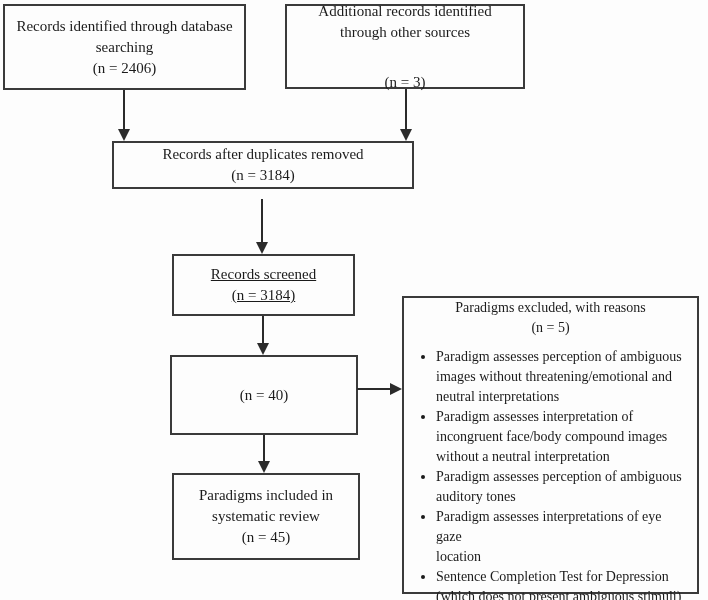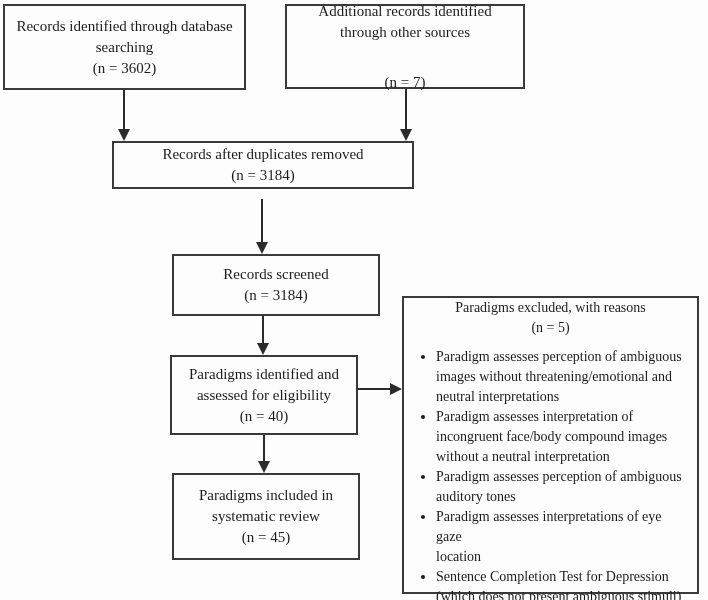--- a/index.html
+++ b/index.html
@@ -29,21 +29,21 @@
     font-size: 15px;
     line-height: 21px;
   }
   .fbox .label {
     white-space: pre-line;
   }
   
   #box-db        { left: 3px;   top: 4px;   width: 243px; height: 86px; }
   #box-other     { left: 285px; top: 4px;   width: 240px; height: 85px; gap: 29px; }
   #box-dup       { left: 112px; top: 141px; width: 302px; height: 48px; }
-  #box-screened  { left: 172px; top: 254px; width: 208px; height: 62px; }
+  #box-screened  { left: 172px; top: 254px; width: 183px; height: 62px; text-decoration: underline; }
   #box-elig      { left: 170px; top: 355px; width: 188px; height: 80px; }
   #box-included  { left: 172px; top: 473px; width: 188px; height: 87px; }
   
   #box-excluded {
     position: absolute;
     box-sizing: border-box;
     left: 402px; top: 296px; width: 297px; height: 298px;
     border: 2px solid #3a3a3a;
     background: #fdfdfd;
     font-size: 14px;
@@ -98,42 +98,40 @@
   #a6h { left: 390px; top: 383px; }
 </style>
 </head>
 <body>
 
 <div class="canvas">
 
   <div class="fbox" id="box-db">
     <div class="label">Records identified through database
 searching</div>
-    <div class="count">(n = 3602)</div>
+    <div class="count">(n = 2406)</div>
   </div>
 
   <div class="fbox" id="box-other">
     <div class="label">Additional records identified
 through other sources</div>
-    <div class="count">(n = 7)</div>
+    <div class="count">(n = 3)</div>
   </div>
 
   <div class="fbox" id="box-dup">
     <div class="label">Records after duplicates removed</div>
     <div class="count">(n = 3184)</div>
   </div>
 
   <div class="fbox" id="box-screened">
     <div class="label">Records screened</div>
     <div class="count">(n = 3184)</div>
   </div>
 
   <div class="fbox" id="box-elig">
-    <div class="label">Paradigms identified and
-assessed for eligibility</div>
     <div class="count">(n = 40)</div>
   </div>
 
   <div class="fbox" id="box-included">
     <div class="label">Paradigms included in
 systematic review</div>
     <div class="count">(n = 45)</div>
   </div>
 
   <div id="box-excluded">

